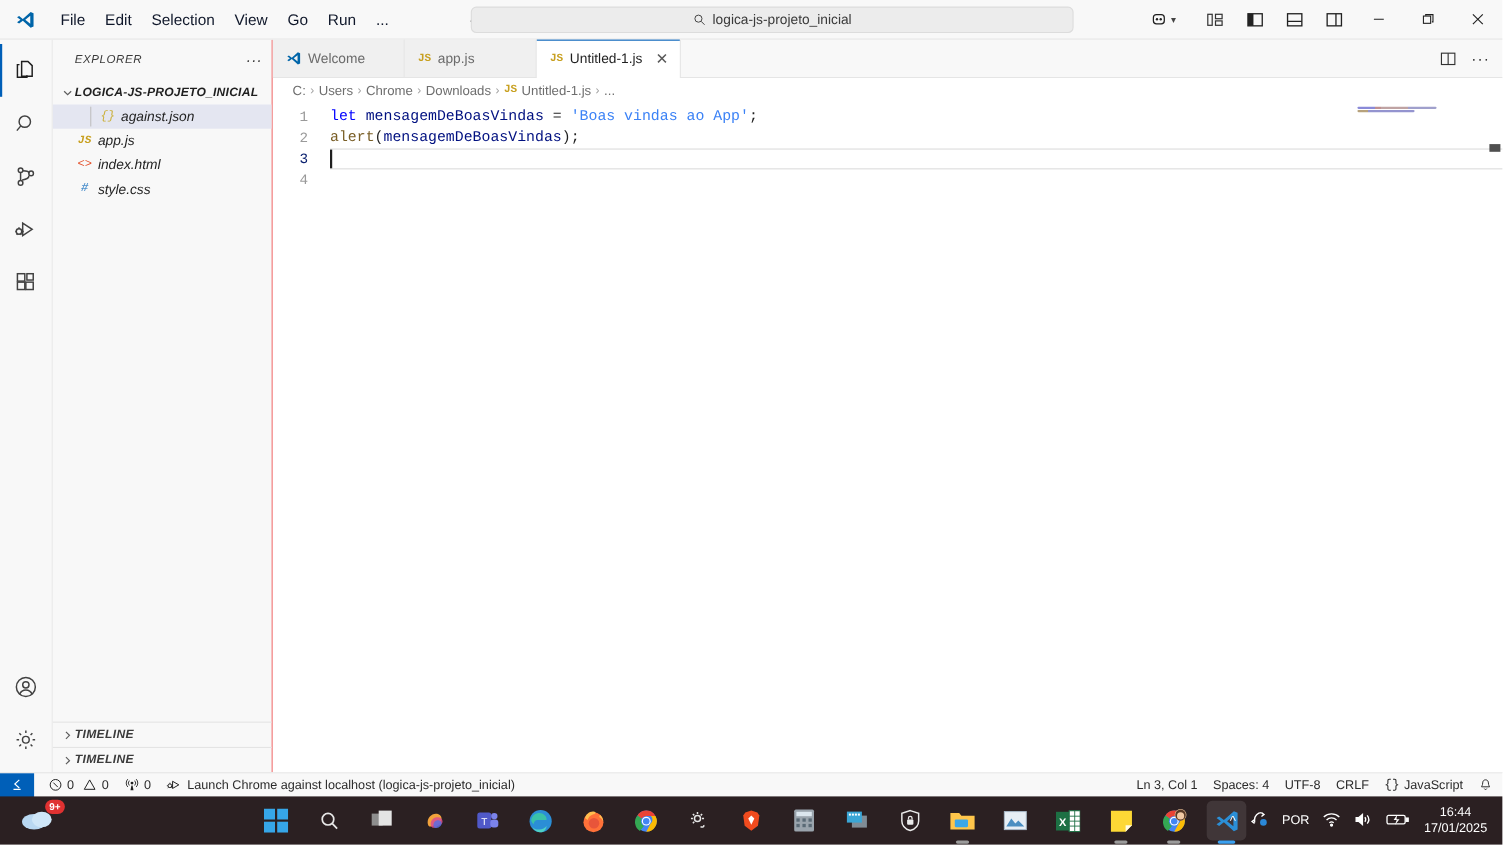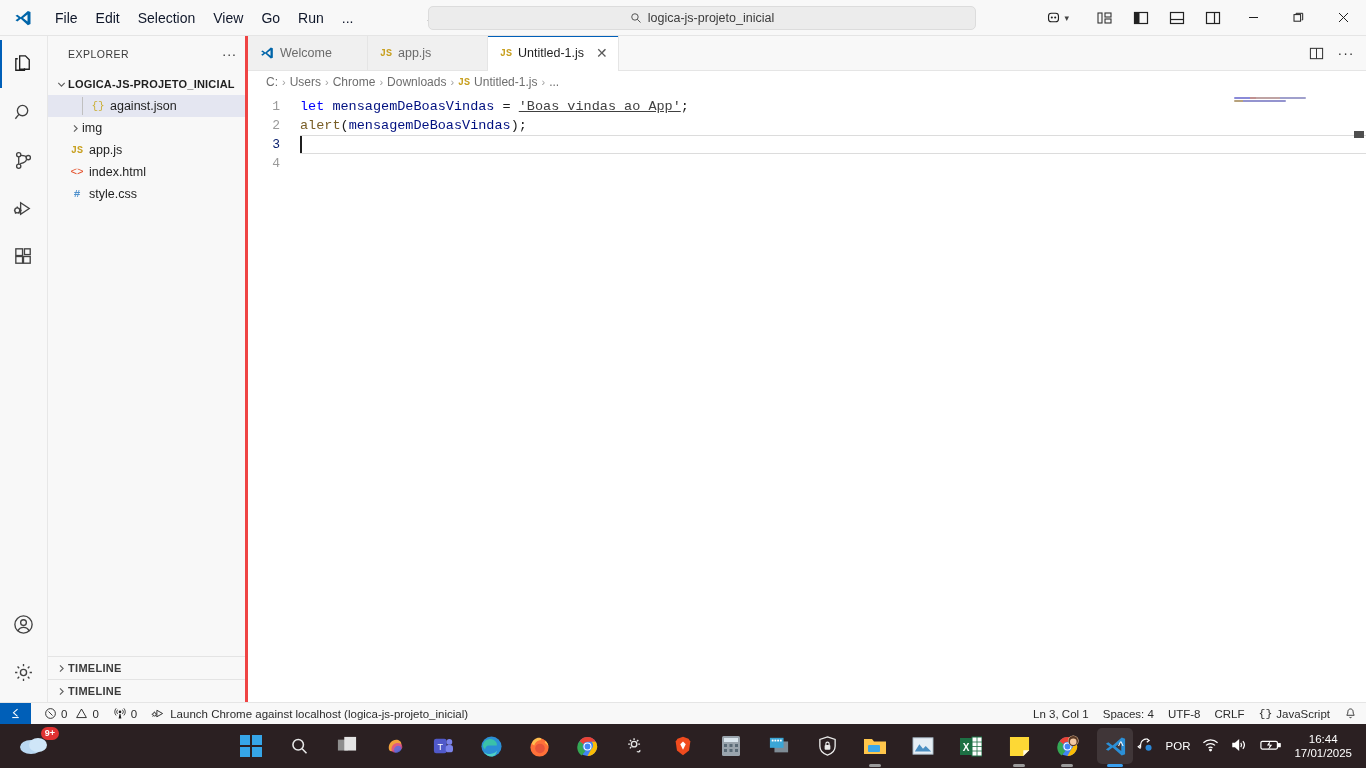--- a/index.html
+++ b/index.html
@@ -51,22 +51,22 @@
     position: relative;
   }
   .ab-item.active::before {
     content: ""; position: absolute; left: 0; top: 0; bottom: 0; width: 2px; background: #005fb8;
   }
   .ab-item svg { stroke: #424242; }
   .ab-item.active svg { stroke: #1f1f1f; }
 
   
   .sidebar {
-    width: 200px; background: #f8f8f8; border-right: 3px solid #ef4444;
-    display: flex; flex-direction: column; min-height:0;
+    width: 200px; background: #f8f8f8; border-right: 1px solid #ef4444;
+    display: flex; flex-direction: column; min-height:0;font-style:italic;
   }
   .sb-header {
     height: 35px; display: flex; align-items: center; justify-content: space-between;
     padding: 0 8px 0 20px;
   }
   .sb-title { font-size: 10.5px; letter-spacing: .5px; color: #3b3b3b; font-weight: 400; }
   .sb-dots { font-size: 14px; color: #3b3b3b; letter-spacing: 1px; line-height: 8px; padding-bottom:6px;}
   .tree { flex: 1 1 auto; overflow: hidden; padding-top: 2px; }
   .row {
     height: 22px; display: flex; align-items: center; font-size: 12.5px; color: #1f1f1f;
@@ -123,21 +123,21 @@
   }
   .lnum.active { color: #0b216f; }
   .code { flex: 1 1 auto; padding-top: 4px; position: relative; min-width:0; }
   .cline {
     height: 19px; line-height: 19px; font-family: "Liberation Mono", monospace;
     font-size: 13.5px; white-space: pre; color: #1f1f1f; position: relative;
   }
   .cline.current { border-top: 1px solid #dcdcdc; border-bottom: 1px solid #dcdcdc; height: 19px; }
   .tok-kw { color: #0000ff; }
   .tok-var { color: #001080; }
-  .tok-str { color: #404040; text-decoration: underline; }
+  .tok-str { color: #3b82f6; }
   .tok-fn { color: #795e26; }
   .tok-op { color: #1f1f1f; }
   .tok-paren { color: #1f1f1f; }
   .caret {
     display: inline-block; width: 2px; height: 17px; background: #1f1f1f;
     vertical-align: -3px; animation: blink 1.05s steps(1) infinite;
   }
   @keyframes blink { 50% { opacity: 0; } }
 
   .minimap { position: absolute; right: 12px; top: 4px; width: 120px; height: 100%; }
@@ -344,28 +344,20 @@
           <span class="root-label">LOGICA-JS-PROJETO_INICIAL</span>
         </div>
 
 
         <div class="row selected" style="padding-left:34px">
           <span class="indent-line" style="height:18px;margin-right:6px;border-left:1px solid #c0c0c0"></span>
           <span class="ficon json">{}</span>
           <span>against.json</span>
         </div>
 
-        <div class="row" style="padding-left:20px">
-          <span class="chev">
-            <svg width="11" height="11" viewBox="0 0 12 12">
-                <path d="M4.3 2.5L7.8 6l-3.5 3.5" fill="none" stroke="#5e5e5e" stroke-width="1.2"></path>
-              </svg>
-          </span>
-          <span>img</span>
-        </div>
 
         <div class="row" style="padding-left:20px">
           <span class="ficon js">JS</span>
           <span>app.js</span>
         </div>
 
         <div class="row" style="padding-left:20px">
           <span class="ficon html">&lt;&gt;</span>
           <span>index.html</span>
         </div>

